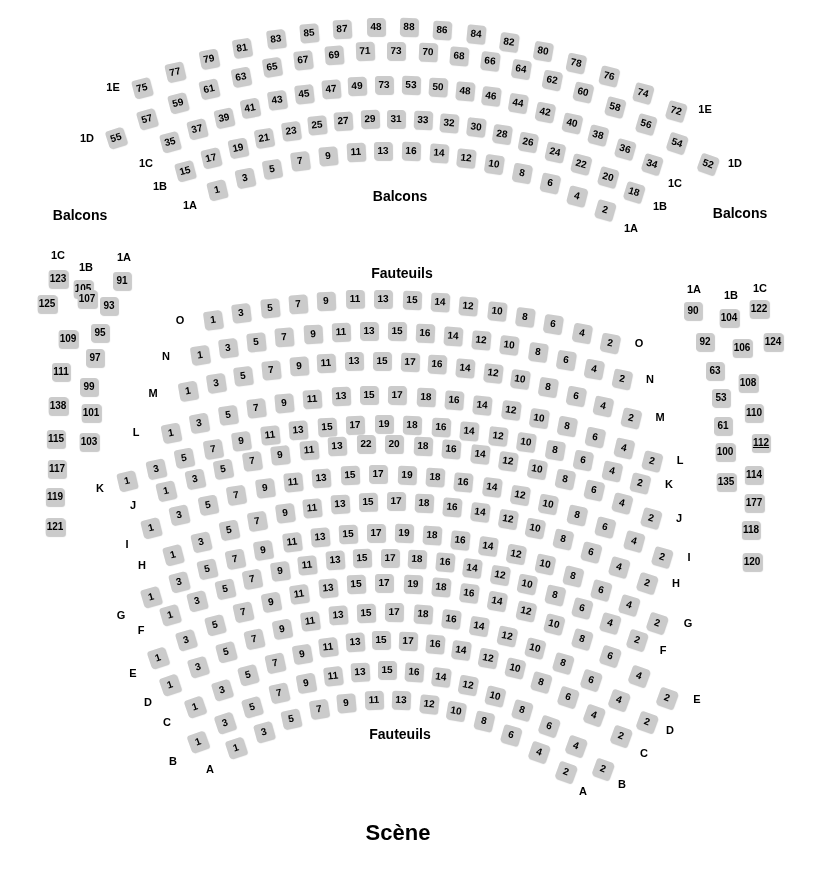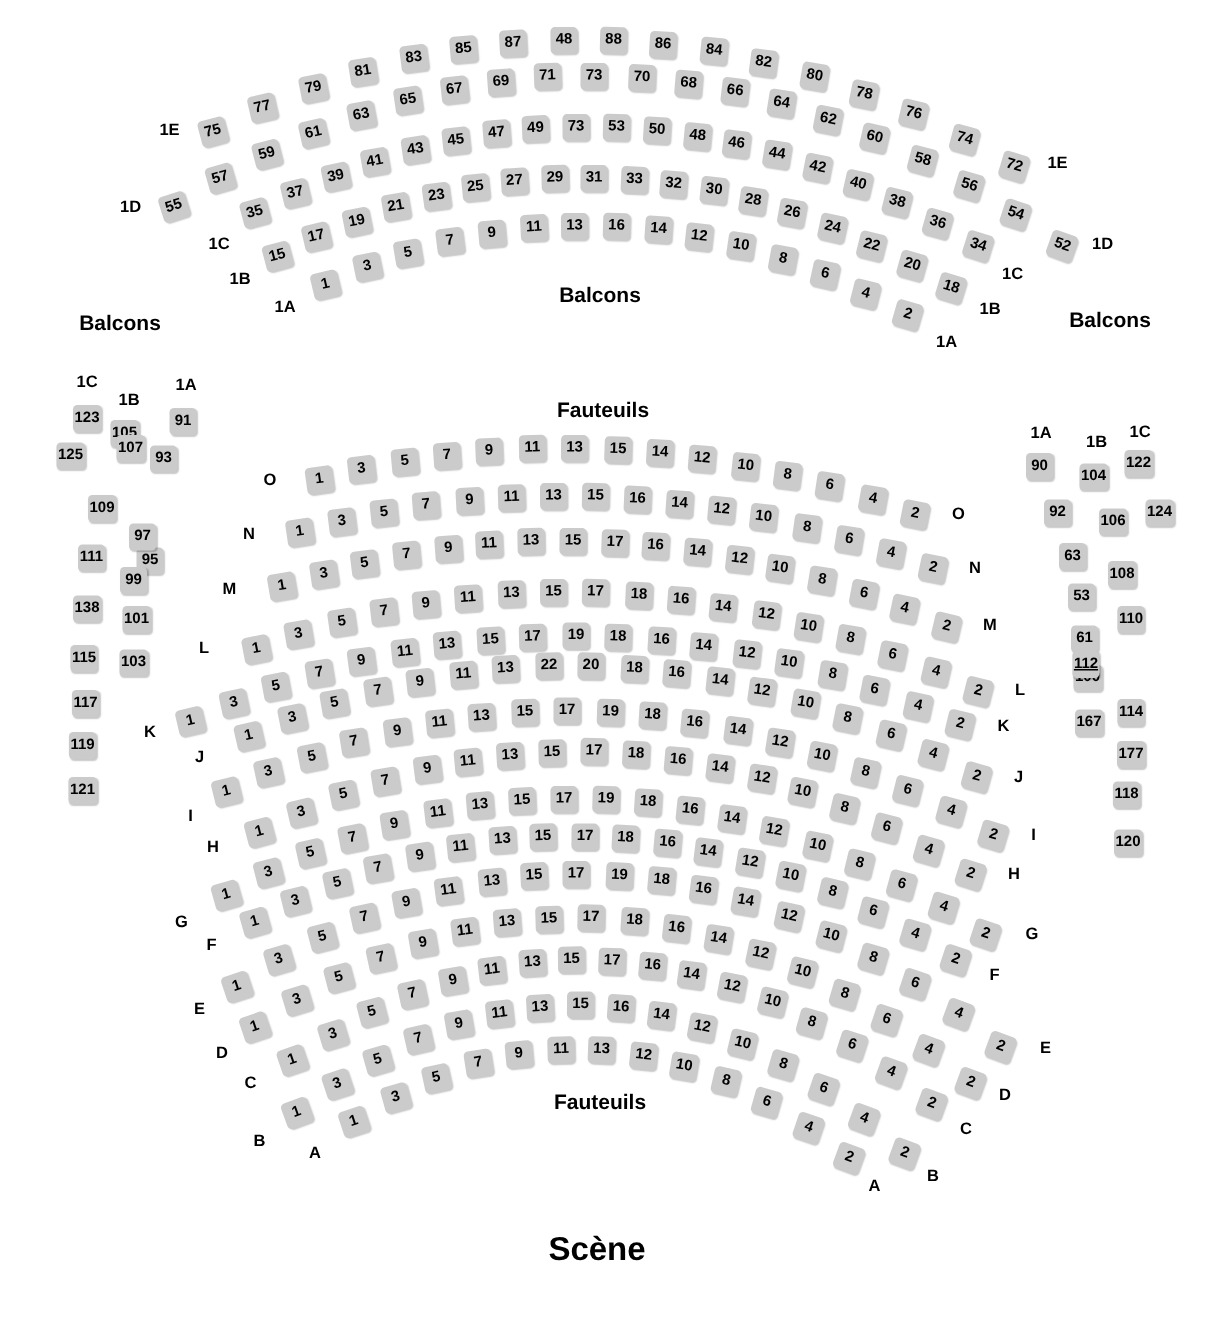--- a/index.html
+++ b/index.html
@@ -430,39 +430,39 @@
     <div class="seat" style="left: 68px; top: 339px; transform: translate(-50%, -50%) rotate(0deg);">109</div>
     <div class="seat" style="left: 61px; top: 372px; transform: translate(-50%, -50%) rotate(0deg);">111</div>
     <div class="seat" style="left: 58px; top: 406px; transform: translate(-50%, -50%) rotate(0deg);">138</div>
     <div class="seat" style="left: 56px; top: 439px; transform: translate(-50%, -50%) rotate(0deg);">115</div>
     <div class="seat" style="left: 57px; top: 469px; transform: translate(-50%, -50%) rotate(0deg);">117</div>
     <div class="seat" style="left: 55px; top: 497px; transform: translate(-50%, -50%) rotate(0deg);">119</div>
     <div class="seat" style="left: 55px; top: 527px; transform: translate(-50%, -50%) rotate(0deg);">121</div>
     <div class="row-letter" style="left: 124px; top: 257px;">1A</div>
     <div class="seat" style="left: 122px; top: 281px; transform: translate(-50%, -50%) rotate(0deg);">91</div>
     <div class="seat" style="left: 109px; top: 306px; transform: translate(-50%, -50%) rotate(0deg);">93</div>
-    <div class="seat" style="left: 100px; top: 333px; transform: translate(-50%, -50%) rotate(0deg); margin-top: 41px;">95</div>
+    <div class="seat" style="left: 100px; top: 333px; transform: translate(-50%, -50%) rotate(0deg);">95</div>
     <div class="seat" style="left: 95px; top: 358px; transform: translate(-50%, -50%) rotate(0deg);">97</div>
     <div class="seat" style="left: 89px; top: 387px; transform: translate(-50%, -50%) rotate(0deg);">99</div>
     <div class="seat" style="left: 91px; top: 413px; transform: translate(-50%, -50%) rotate(0deg);">101</div>
     <div class="seat" style="left: 89px; top: 442px; transform: translate(-50%, -50%) rotate(0deg);">103</div>
     <div class="row-letter" style="left: 694px; top: 289px;">1A</div>
     <div class="seat" style="left: 693px; top: 311px; transform: translate(-50%, -50%) rotate(0deg);">90</div>
     <div class="seat" style="left: 705px; top: 342px; transform: translate(-50%, -50%) rotate(0deg);">92</div>
     <div class="seat" style="left: 715px; top: 371px; transform: translate(-50%, -50%) rotate(0deg);">63</div>
     <div class="seat" style="left: 721px; top: 398px; transform: translate(-50%, -50%) rotate(0deg);">53</div>
     <div class="seat" style="left: 723px; top: 426px; transform: translate(-50%, -50%) rotate(0deg);">61</div>
     <div class="seat" style="left: 725px; top: 452px; transform: translate(-50%, -50%) rotate(0deg);">100</div>
-    <div class="seat" style="left: 726px; top: 482px; transform: translate(-50%, -50%) rotate(0deg);">167</div>
+    <div class="seat" style="left: 726px; top: 482px; transform: translate(-50%, -50%) rotate(0deg);">135</div>
     <div class="row-letter" style="left: 731px; top: 295px;">1B</div>
     <div class="seat" style="left: 729px; top: 318px; transform: translate(-50%, -50%) rotate(0deg);">104</div>
     <div class="seat" style="left: 742px; top: 348px; transform: translate(-50%, -50%) rotate(0deg);">106</div>
     <div class="seat" style="left: 748px; top: 383px; transform: translate(-50%, -50%) rotate(0deg);">108</div>
     <div class="seat" style="left: 754px; top: 413px; transform: translate(-50%, -50%) rotate(0deg);">110</div>
-    <div class="seat" style="left: 724px; top: 443px; transform: translate(-50%, -50%) rotate(0deg); text-decoration: underline;">112</div>
+    <div class="seat" style="left: 761px; top: 443px; transform: translate(-50%, -50%) rotate(0deg); text-decoration: underline;">112</div>
     <div class="seat" style="left: 754px; top: 475px; transform: translate(-50%, -50%) rotate(0deg);">114</div>
     <div class="seat" style="left: 754px; top: 503px; transform: translate(-50%, -50%) rotate(0deg);">177</div>
     <div class="seat" style="left: 751px; top: 530px; transform: translate(-50%, -50%) rotate(0deg);">118</div>
     <div class="seat" style="left: 752px; top: 562px; transform: translate(-50%, -50%) rotate(0deg);">120</div>
     <div class="row-letter" style="left: 760px; top: 288px;">1C</div>
     <div class="seat" style="left: 759px; top: 309px; transform: translate(-50%, -50%) rotate(0deg);">122</div>
     <div class="seat" style="left: 773px; top: 342px; transform: translate(-50%, -50%) rotate(0deg);">124</div>
   </div>
 
 </body></html>

